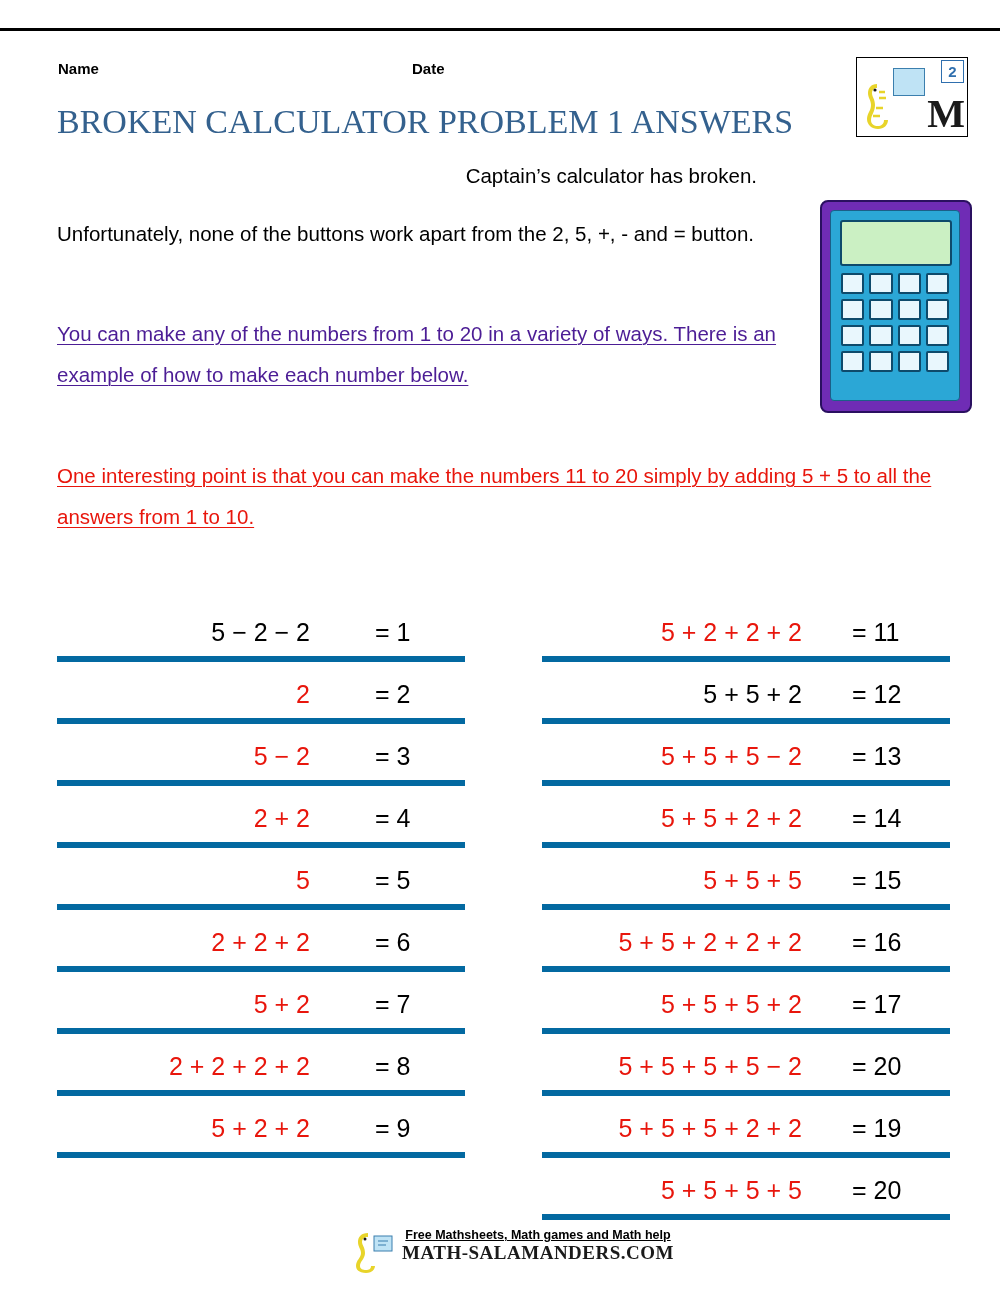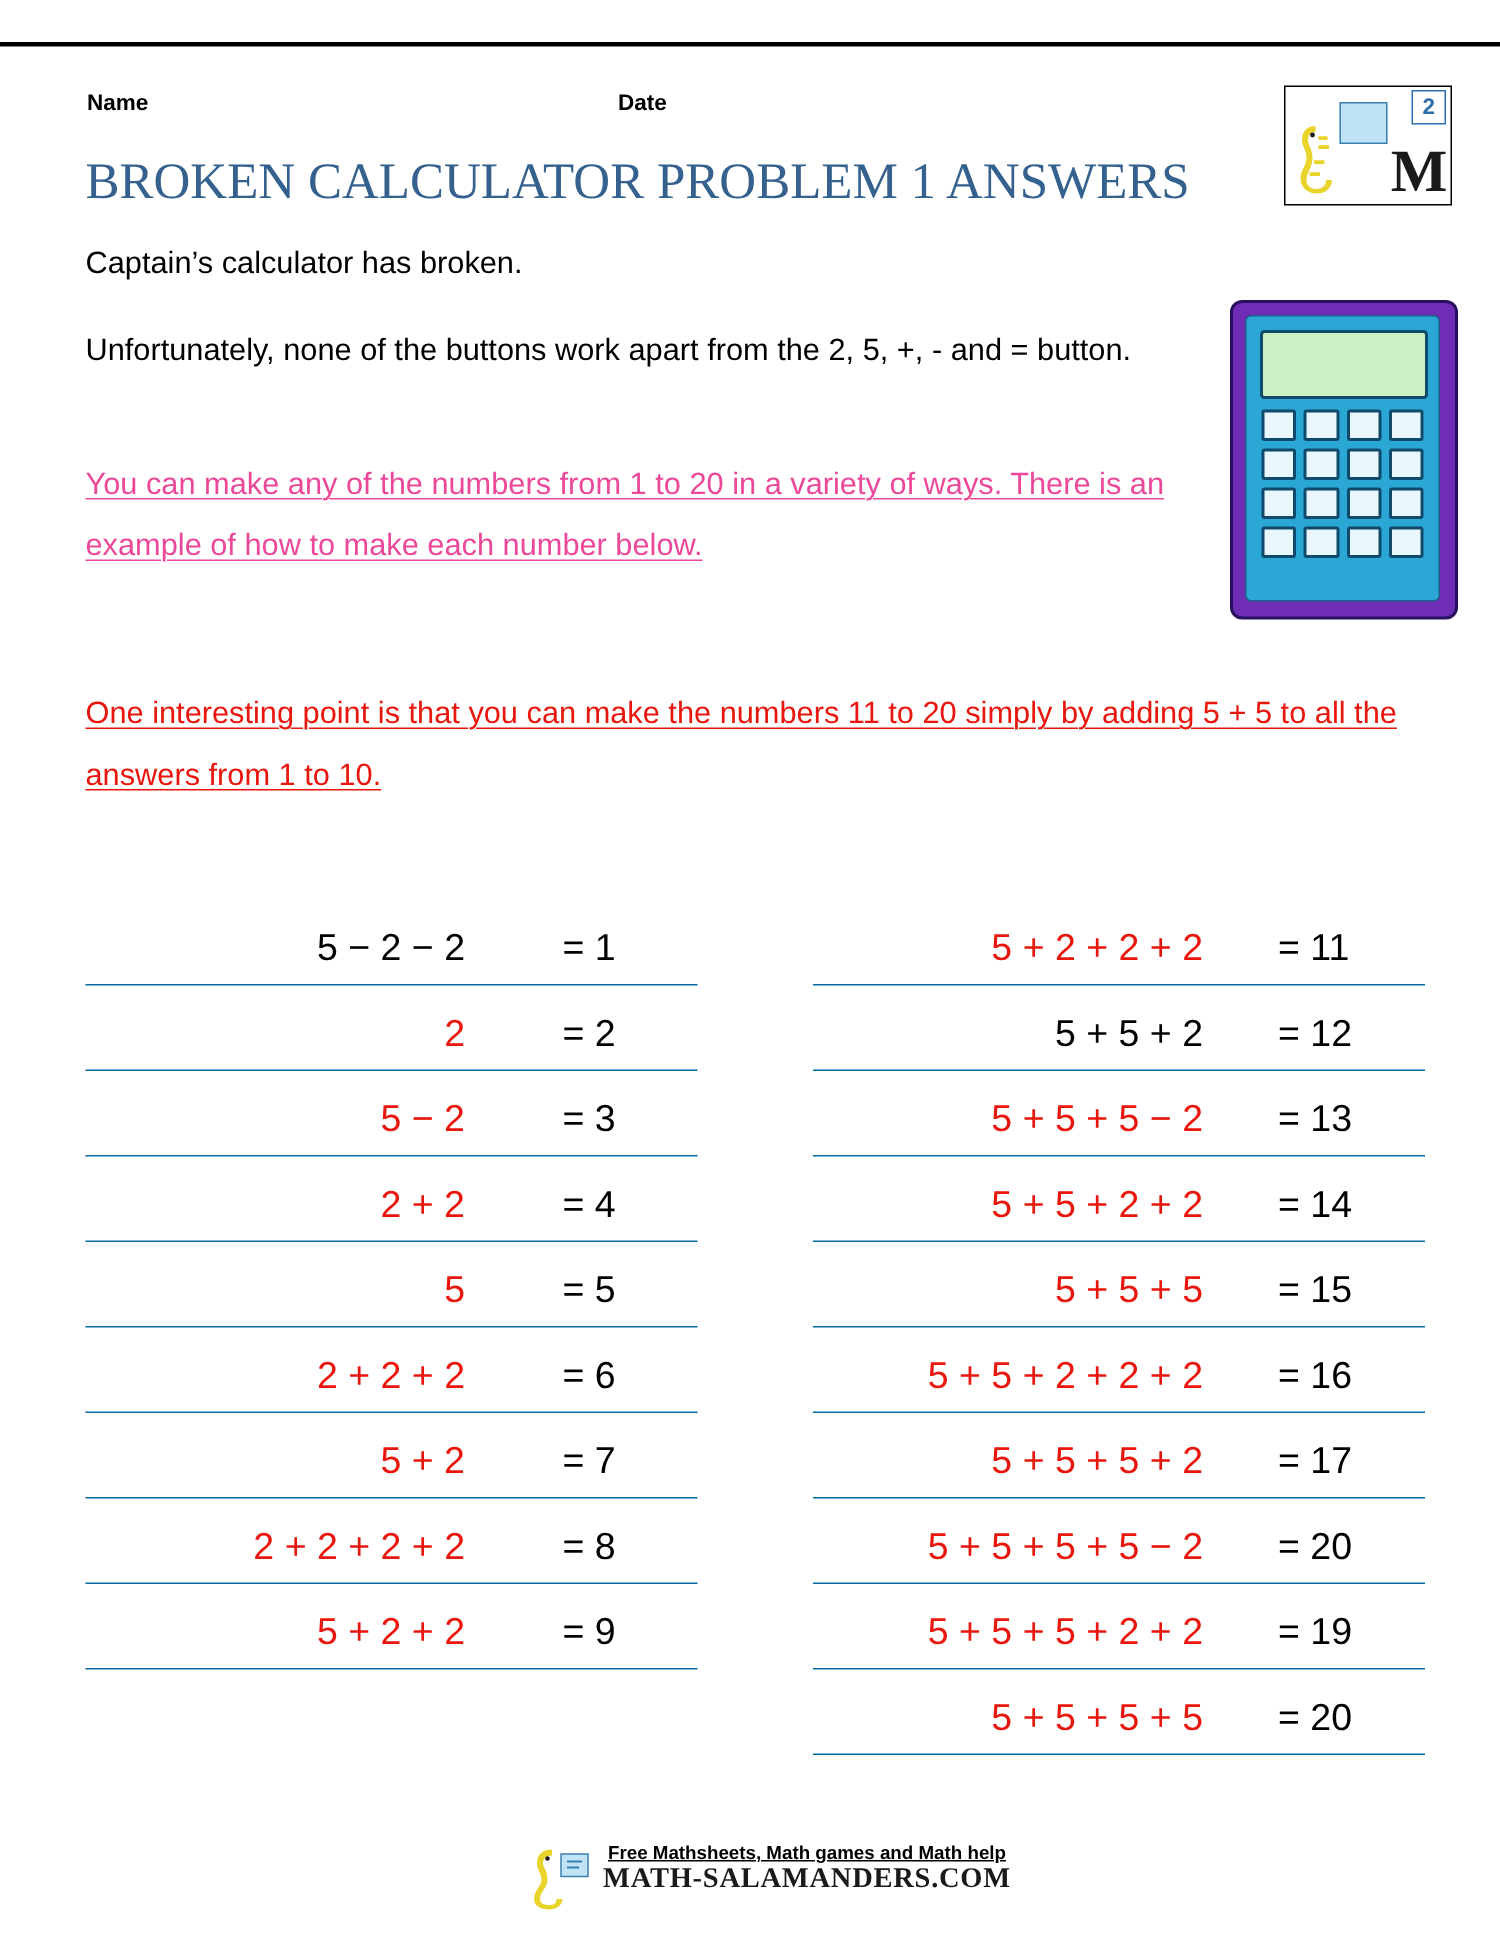--- a/index.html
+++ b/index.html
@@ -55,23 +55,23 @@
     letter-spacing: 0px;
     color: #34618e;
     white-space: nowrap;
   }
   .para {
     position: absolute;
     font-size: 20.5px;
     line-height: 41px;
     color: #000;
   }
-  .p1 { top: 155px; left: 57px; width: 700px; }
+  .p1 { top: 155px; left: 57px; width: 700px; text-align: right; }
   .p2 { top: 213px; left: 57px; width: 740px; }
-  .p3 { top: 302px; left: 57px; width: 745px; color: #ec4899; }
+  .p3 { top: 313px; left: 57px; width: 745px; color: #4c1d95; }
   .p3 span, .p4 span {
     text-decoration: underline;
     text-decoration-thickness: 1px;
     text-underline-offset: 3px;
   }
   .p4 { top: 455px; left: 57px; width: 880px; color: #e8160c; }
 
   
   .logo-box {
     position: absolute;
@@ -174,21 +174,21 @@
   
   .table {
     position: absolute;
     width: 408px;
   }
   .table.left { top: 600px; left: 57px; }
   .table.right { top: 600px; left: 542px; }
   .row {
     position: relative;
     height: 56px;
-    border-bottom: 1px solid #0369a1;
+    border-bottom: 6px solid #0369a1;
   }
   .expr {
     position: absolute;
     right: 155px;
     bottom: 9px;
     font-size: 25px;
     white-space: nowrap;
     text-align: right;
   }
   .expr.black { color: #000; }

